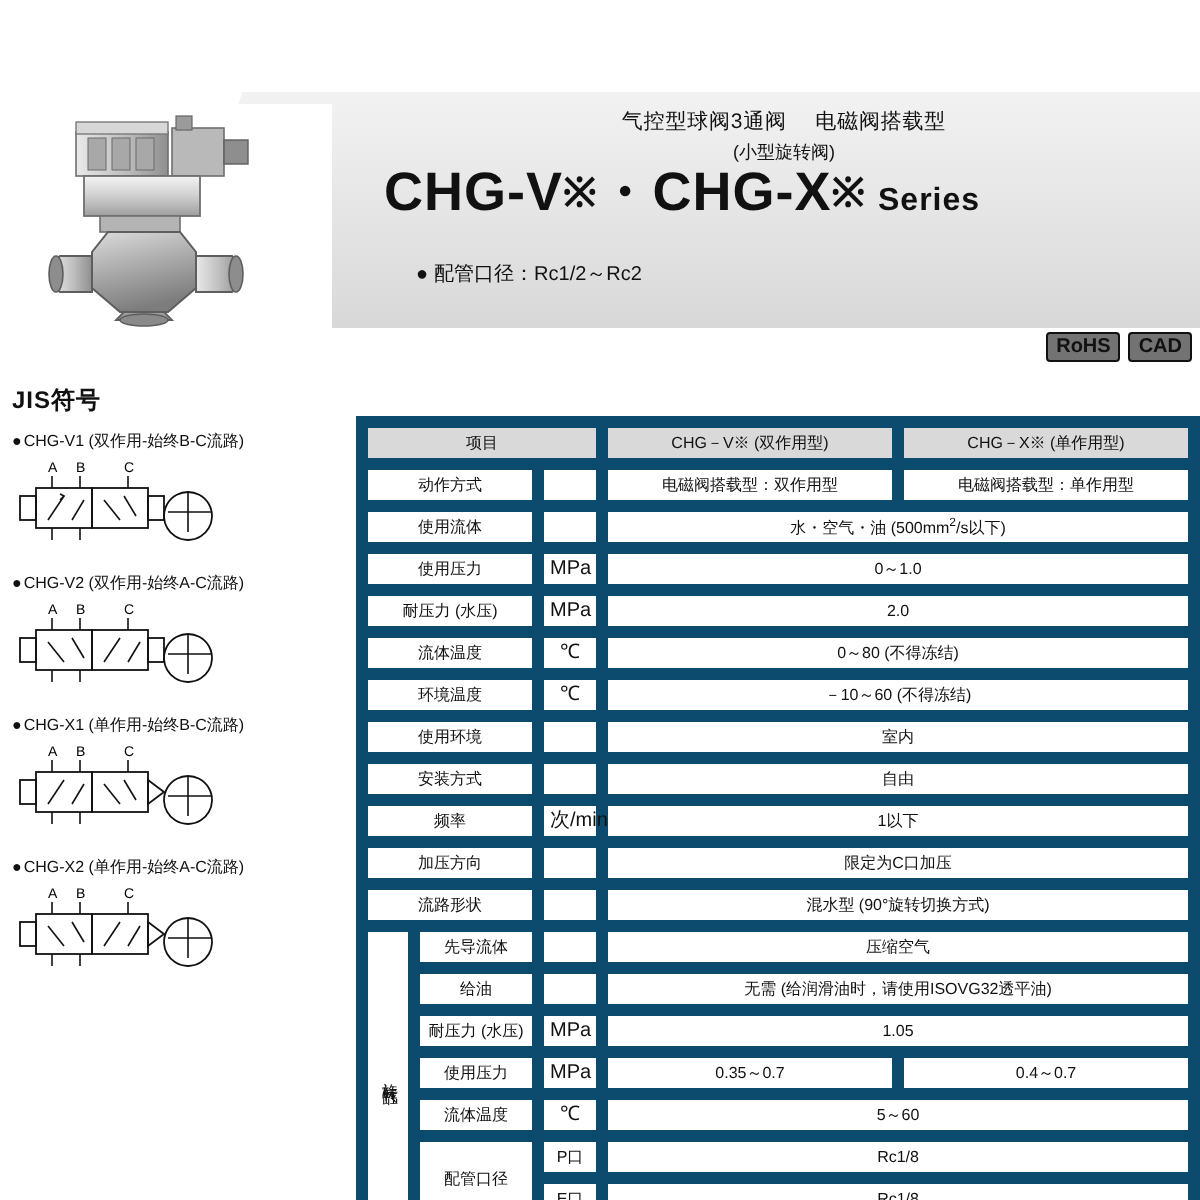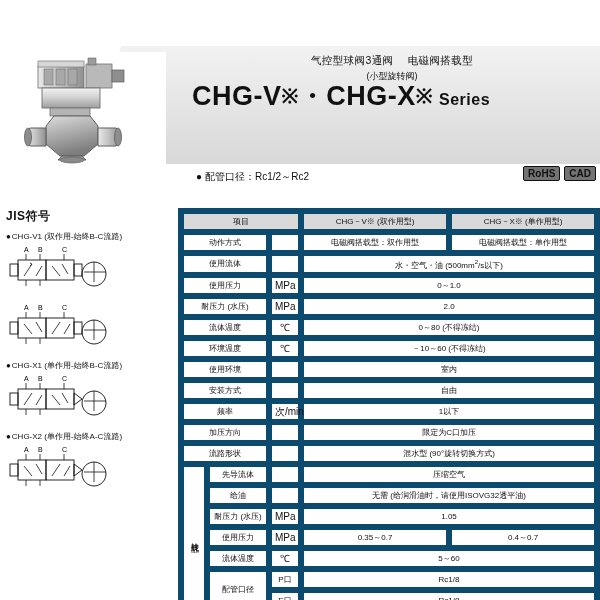--- a/index.html
+++ b/index.html
@@ -28,36 +28,36 @@
   .hdr-text{position:absolute;left:192px;top:8px;width:400px;text-align:center;}
   .hdr-line1{font-size:10.5px;letter-spacing:.4px;color:#111;}
   .hdr-line2{font-size:9px;margin-top:2px;color:#111;}
   .hdr-title{
     position:absolute;left:192px;top:32px;
     font-size:27px;font-weight:bold;letter-spacing:.5px;color:#111;
     white-space:nowrap;
   }
   .hdr-title .ser{font-size:16px;font-weight:bold;margin-left:6px;}
   .hdr-title .mk{font-size:20px;vertical-align:2px;}
-  .hdr-bullet{position:absolute;left:196px;top:84px;font-size:10px;color:#111;margin-top:40px;}
+  .hdr-bullet{position:absolute;left:208px;top:84px;font-size:10px;color:#111;}
   .hdr-bullet .dot{font-size:10px;margin-right:3px;}
 
   
   .photo{position:absolute;left:20px;top:6px;width:146px;height:112px;background:#ffffff;}
   .photo svg{display:block;}
 
   
   .logos{position:absolute;right:4px;top:120px;display:flex;gap:4px;align-items:center;}
   .logo-box{
     border:1.4px solid #111;border-radius:2px;padding:1px 4px;
     font-size:10px;font-weight:bold;line-height:11px;background:#737373;
   }
 
   
-  .left{position:absolute;left:6px;top:208px;width:168px;}
+  .left{position:absolute;left:6px;top:192px;width:168px;}
   .sec-title{font-size:12px;font-weight:bold;letter-spacing:.5px;margin-bottom:6px;}
   .sym-block{margin-bottom:6px;}
   .sym-label{font-size:8px;margin-bottom:2px;white-space:nowrap;}
   .sym-label .bullet{font-size:8px;margin-right:1px;}
   .sym-art{position:relative;height:52px;}
 
   
   .right{position:absolute;left:178px;top:208px;width:416px;}
   .tbl-title{font-size:12px;font-weight:bold;letter-spacing:.5px;margin-bottom:5px;}
   table.spec{border-collapse:collapse;width:416px;font-size:8px;table-layout:fixed;}
@@ -172,20 +172,21 @@
           <line x1="20" y1="36" x2="20" y2="42" stroke="#111" stroke-width="0.8"></line>
           <line x1="34" y1="36" x2="34" y2="42" stroke="#111" stroke-width="0.8"></line>
           <path d="M88 18 a12 12 0 1 0 0.01 0" fill="none" stroke="#111" stroke-width="0.9"></path>
           <path d="M78 28 h22" stroke="#111" stroke-width="0.8"></path>
           <path d="M88 18 v20" stroke="#111" stroke-width="0.8"></path>
         </svg>
       </div>
     </div>
 
     <div class="sym-block">
+      <div class="sym-label"><span class="bullet">●</span><span>CHG-V2 (双作用-始终A-C流路)</span></div>
       <div class="sym-art">
         <svg width="150" height="52" viewBox="0 0 150 52">
           <text x="18" y="8" font-size="7" font-family="Liberation Sans">A</text>
           <text x="32" y="8" font-size="7" font-family="Liberation Sans">B</text>
           <text x="56" y="8" font-size="7" font-family="Liberation Sans">C</text>
           <line x1="20" y1="10" x2="20" y2="16" stroke="#111" stroke-width="0.8"></line>
           <line x1="34" y1="10" x2="34" y2="16" stroke="#111" stroke-width="0.8"></line>
           <line x1="58" y1="10" x2="58" y2="16" stroke="#111" stroke-width="0.8"></line>
           <rect x="12" y="16" width="28" height="20" fill="none" stroke="#111" stroke-width="0.9"></rect>
           <rect x="40" y="16" width="28" height="20" fill="none" stroke="#111" stroke-width="0.9"></rect>

